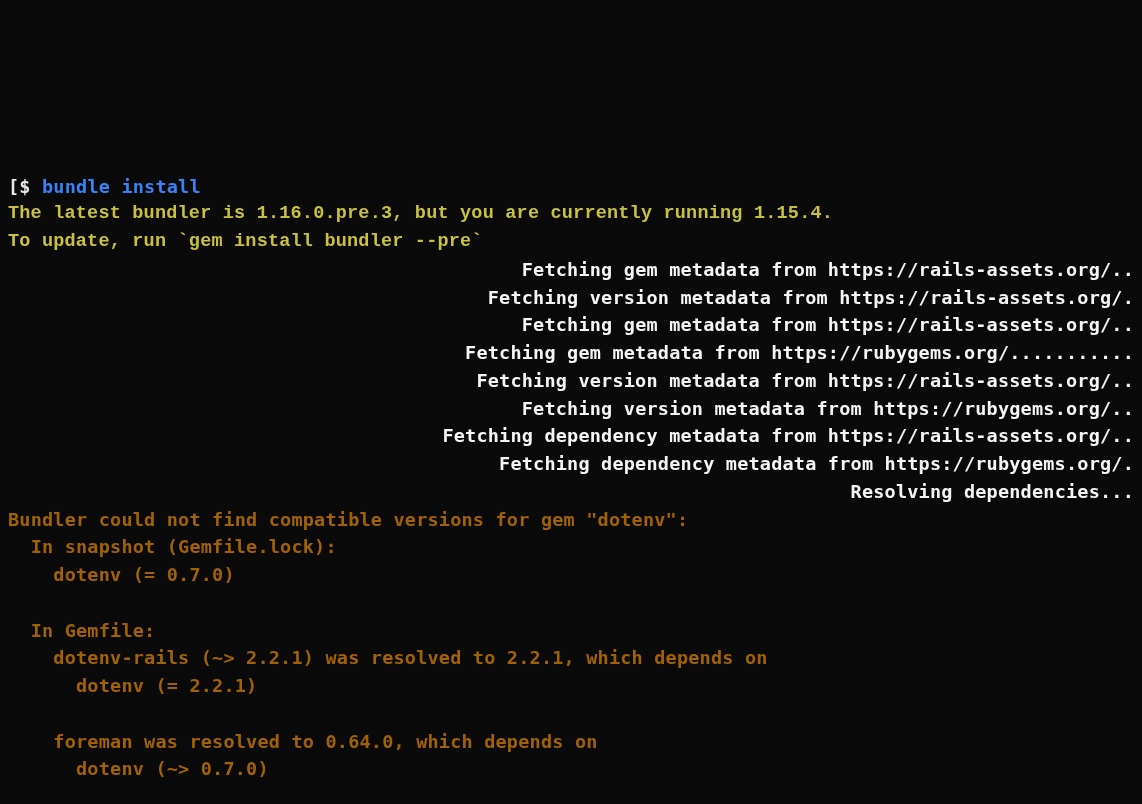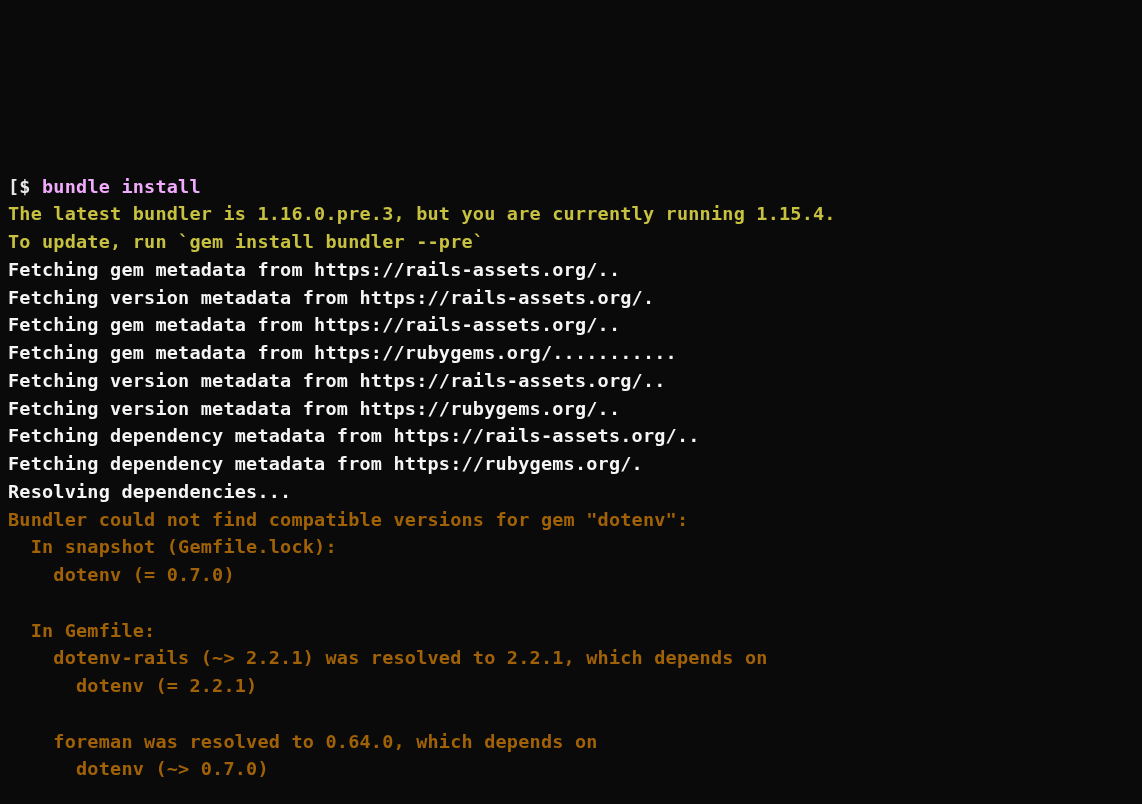--- a/index.html
+++ b/index.html
@@ -13,23 +13,23 @@
     width: 1142px;
     height: 804px;
     overflow: hidden;
     font-weight: 600;
     letter-spacing: 0.2px;
     white-space: pre;
   }
   .line { display: block; }
   .prompt-bracket { color: #e8e8e8; }
   .prompt-dollar { color: #e8e8e8; }
-  .cmd { color: #f0abfc; }
-  .yellow { color: #c7c13f; }
-  .white { color: #f5f5f5; }
+  .cmd { color: #3b82f6; }
+  .yellow { color: #c7c13f; font-family: Liberation Mono, monospace; }
+  .white { color: #f5f5f5; text-align: right; }
   .red { color: #a16207; }
 </style>
 </head>
 <body>
 
 
 
 <div>
   <span class="line"><span class="prompt-bracket">[</span><span class="prompt-dollar">$ </span><span class="cmd">bundle install</span></span><div id="lines-container"><span class="line yellow">The latest bundler is 1.16.0.pre.3, but you are currently running 1.15.4.</span><span class="line yellow">To update, run `gem install bundler --pre`</span><span class="line white">Fetching gem metadata from https://rails-assets.org/..</span><span class="line white">Fetching version metadata from https://rails-assets.org/.</span><span class="line white">Fetching gem metadata from https://rails-assets.org/..</span><span class="line white">Fetching gem metadata from https://rubygems.org/...........</span><span class="line white">Fetching version metadata from https://rails-assets.org/..</span><span class="line white">Fetching version metadata from https://rubygems.org/..</span><span class="line white">Fetching dependency metadata from https://rails-assets.org/..</span><span class="line white">Fetching dependency metadata from https://rubygems.org/.</span><span class="line white">Resolving dependencies...</span><span class="line red">Bundler could not find compatible versions for gem "dotenv":</span><span class="line red">  In snapshot (Gemfile.lock):</span><span class="line red">    dotenv (= 0.7.0)</span><span class="line red">&nbsp;</span><span class="line red">  In Gemfile:</span><span class="line red">    dotenv-rails (~&gt; 2.2.1) was resolved to 2.2.1, which depends on</span><span class="line red">      dotenv (= 2.2.1)</span><span class="line red">&nbsp;</span><span class="line red">    foreman was resolved to 0.64.0, which depends on</span><span class="line red">      dotenv (~&gt; 0.7.0)</span><span class="line red">&nbsp;</span></div>
 </div>

